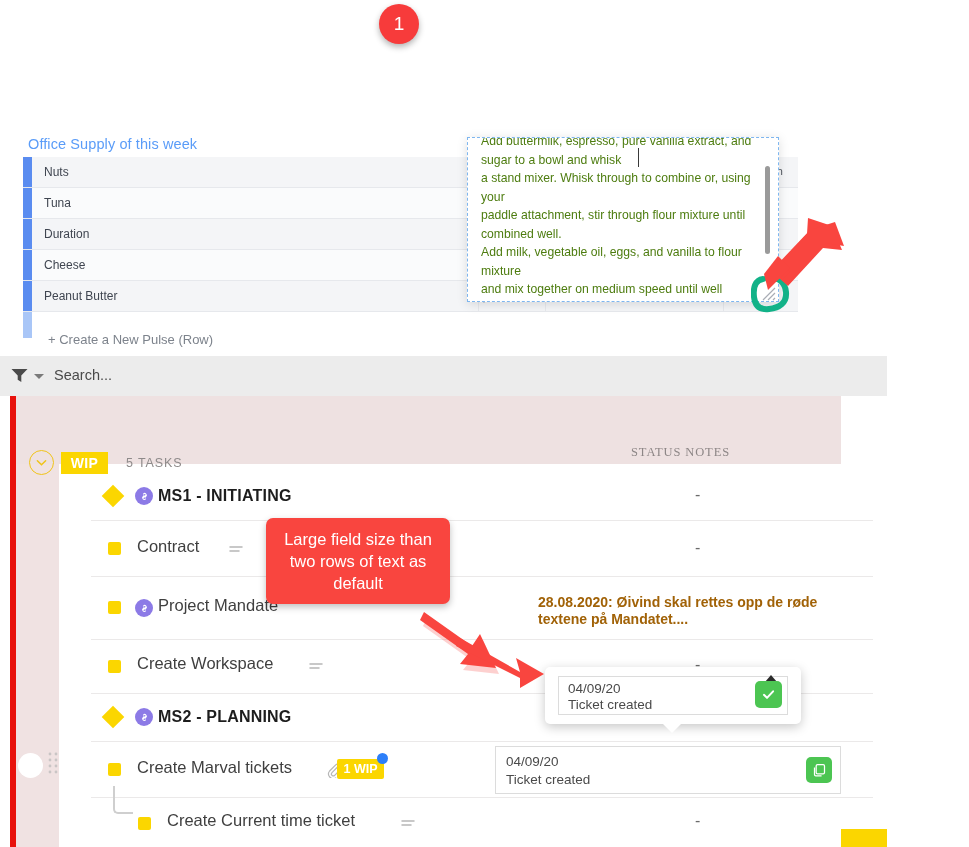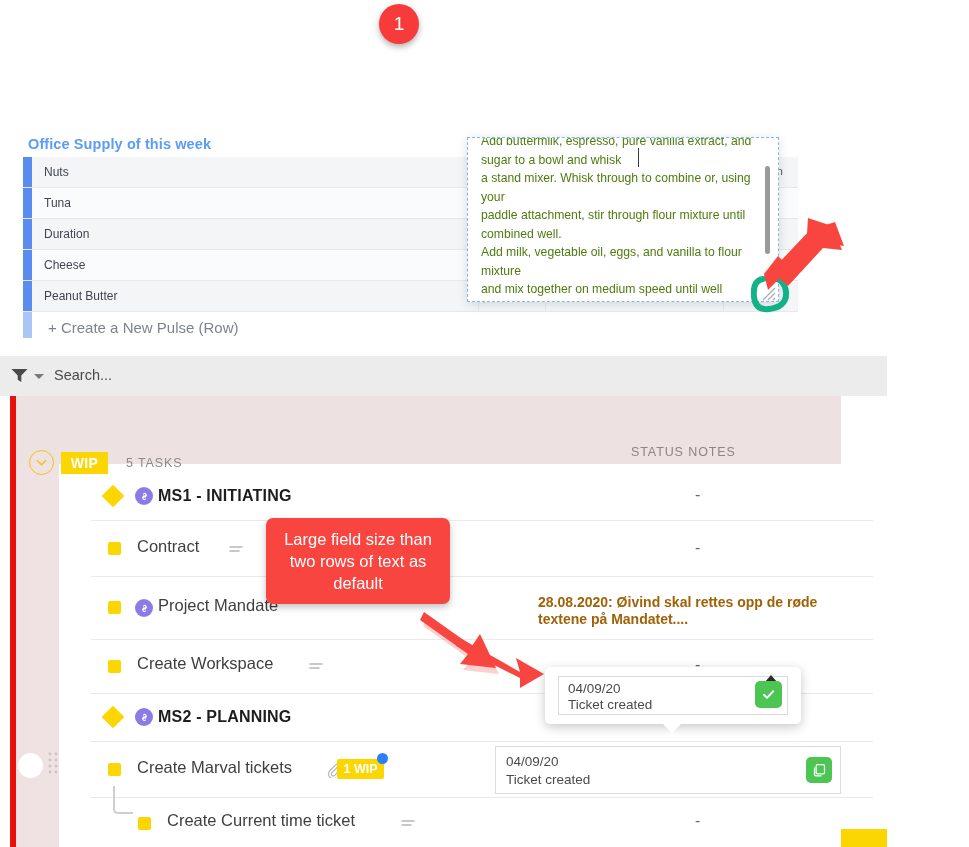--- a/index.html
+++ b/index.html
@@ -13,21 +13,21 @@
   
   .step-badge{
     position:absolute;left:379px;top:4px;width:40px;height:40px;border-radius:50%;
     background:#f73b3b;color:#fff;display:flex;align-items:center;justify-content:center;
     font-size:19px;font-weight:400;box-shadow:0 3px 6px rgba(0,0,0,.30);
   }
 
   
   .top-panel{position:absolute;left:0;top:62px;width:800px;height:250px;background:#fff;}
   .board-title{
-    position:absolute;left:28px;top:74px;font-size:14.5px;color:#5a9cf8;font-weight:700;
+    position:absolute;left:28px;top:74px;font-size:14.5px;color:#5a9cf8;font-weight:400;
     letter-spacing:.1px;
   }
   .col-head{position:absolute;top:76px;font-size:12.5px;color:#6f7680;font-weight:400;}
   .col-person{left:495px;}
   .col-longtext{left:592px;}
   .col-duration{left:727px;}
 
   .board-row{
     position:absolute;left:23px;width:775px;height:30px;
     background:#f4f5f7;border-bottom:1px solid #e6e8ec;
@@ -46,21 +46,21 @@
     border:1.5px solid #fff;box-shadow:0 0 0 1px #dcdfe4;overflow:hidden;
   }
   .cell-longtext{position:absolute;left:556px;top:8px;font-size:11.5px;color:#8b9199;letter-spacing:.2px;}
   .cell-duration{position:absolute;left:731px;top:8px;font-size:11.5px;color:#5b6068;}
   .play-icon{position:absolute;left:707px;top:8px;width:15px;height:15px;}
 
   .create-row{
     position:absolute;left:23px;width:775px;height:26px;background:#fff;
   }
   .create-row .row-bar{background:#a9c6f7;}
-  .create-row .label{position:absolute;left:25px;top:7px;font-size:15px;color:#7d838c;text-align:center;}
+  .create-row .label{position:absolute;left:25px;top:20px;font-size:13px;color:#7d838c;text-align:center;}
 
   
   .lt-popup{
     position:absolute;left:467px;top:137px;width:310px;height:163px;
     background:#fff;border:1px dashed #7eb6ef;box-shadow:0 2px 10px rgba(0,0,0,.13);
     overflow:hidden;
   }
   .lt-popup .caret{
     position:absolute;left:144px;top:-8px;width:16px;height:9px;background:#fff;
     clip-path:polygon(50% 0,100% 100%,0 100%);
@@ -108,21 +108,21 @@
   .collapse-btn{
     position:absolute;left:29px;top:450px;width:25px;height:25px;border-radius:50%;
     border:1.5px solid #f0c419;box-sizing:border-box;
   }
   .wip-badge{
     position:absolute;left:61px;top:452px;width:47px;height:22px;background:#fbd600;
     color:#fff;font-size:14px;font-weight:700;display:flex;align-items:center;justify-content:center;
     letter-spacing:.4px;
   }
   .task-count{position:absolute;left:126px;top:456px;font-size:12.5px;color:#8e8a8a;letter-spacing:.9px;}
-  .status-notes-head{position:absolute;left:631px;top:445px;font-size:12.5px;color:#8d8686;letter-spacing:.9px;}
+  .status-notes-head{position:absolute;left:631px;top:445px;font-size:12.5px;color:#8d8686;letter-spacing:.9px;font-family:Liberation Serif, serif;}
 
   .yellow-col{position:absolute;left:841px;top:473px;width:46px;height:374px;background:#fbd600;}
 
   .trow{position:absolute;left:59px;width:782px;border-bottom:1px solid #ebe9e9;box-sizing:border-box;margin-left:32px;}
   .trow .tname{position:absolute;font-size:16.5px;color:#3f3f3f;white-space:nowrap;}
   .trow .tname.ms{font-weight:700;font-size:16px;letter-spacing:.2px;color:#1d1d1d;}
   .diamond{position:absolute;width:16px;height:16px;background:#fbd600;transform:rotate(45deg);}
   .square{position:absolute;width:13px;height:13px;background:#fbd600;border-radius:2px;}
   .link-pill{
     position:absolute;width:18px;height:18px;border-radius:50%;background:#8c7ae6;

